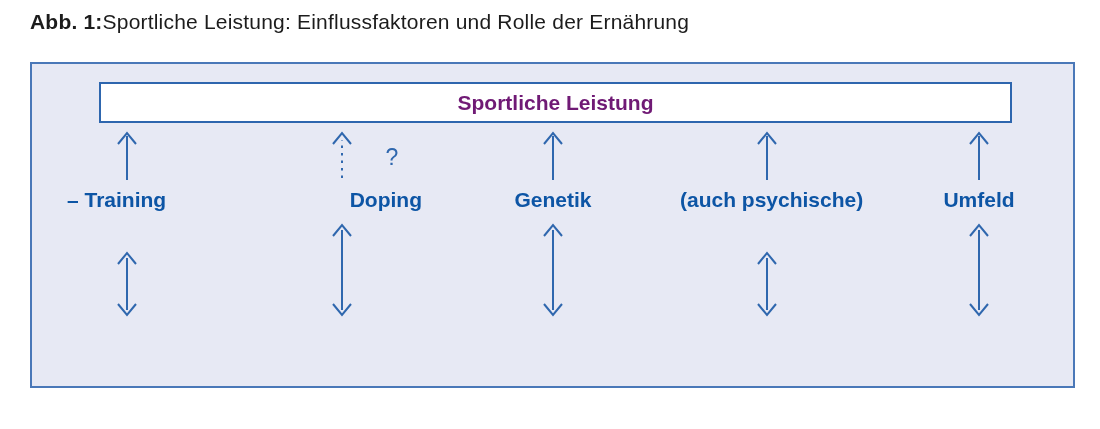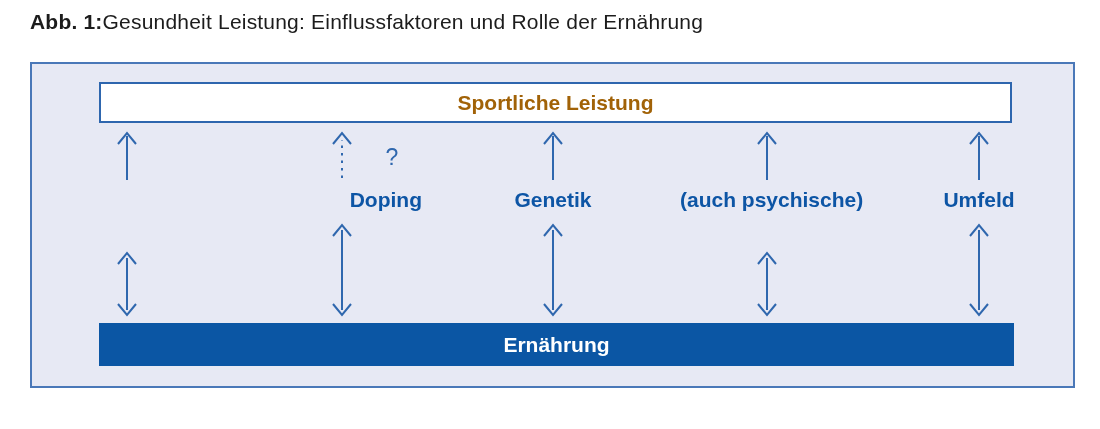--- a/index.html
+++ b/index.html
@@ -47,21 +47,21 @@
     background: #ffffff;
     border: 2px solid #2e66ae;
     box-sizing: border-box;
     display: flex;
     align-items: center;
     justify-content: center;
   }
   .top-box-label {
     font-size: 21px;
     font-weight: bold;
-    color: #a16207;
+    color: #701a75;
   }
   .bottom-bar {
     position: absolute;
     left: 67px;
     top: 259px;
     width: 915px;
     height: 43px;
     background: #0b56a4;
     display: flex;
     align-items: center;
@@ -106,21 +106,21 @@
     font-weight: normal;
     color: #2f67ae;
   }
 </style>
 </head>
 <body>
 
 <div class="page">
 
   <div class="caption">
-    <span class="caption-label">Abb. 1:</span><span>Gesundheit Leistung: Einflussfaktoren und Rolle der Ernährung</span>
+    <span class="caption-label">Abb. 1:</span><span>Sportliche Leistung: Einflussfaktoren und Rolle der Ernährung</span>
   </div>
 
   <div class="diagram">
 
     <div class="top-box">
       <span class="top-box-label">Sportliche Leistung</span>
     </div>
 
     <svg class="arrows-layer" viewBox="0 0 1041 322" xmlns="http://www.w3.org/2000/svg">
 
@@ -171,36 +171,34 @@
       <g>
         <path d="M947 166 V246"></path>
           <polyline points="938,172 947,161 956,172"></polyline>
           <polyline points="938,240 947,251 956,240"></polyline>
       </g>
     </svg>
 
     <div class="question-mark">?</div>
 
     <div class="factor-label align-left" style="left:35px; width:170px;">
+      <span class="factor-line">– Training</span>
     </div>
 
     <div class="factor-label align-center" style="left:230px; width:160px;text-align:right;">
       <span class="factor-line">Doping</span>
     </div>
 
     <div class="factor-label align-center" style="left:441px; width:160px;">
       <span class="factor-line">Genetik</span>
     </div>
 
     <div class="factor-label align-left" style="left:648px; width:230px;">
       <span class="factor-line">(auch psychische)</span>
     </div>
 
     <div class="factor-label align-center" style="left:867px; width:160px;">
       <span class="factor-line">Umfeld</span>
     </div>
 
-    <div class="bottom-bar">
-      <span class="bottom-bar-label">Ernährung</span>
-    </div>
 
   </div>
 </div>
 
 </body></html>

